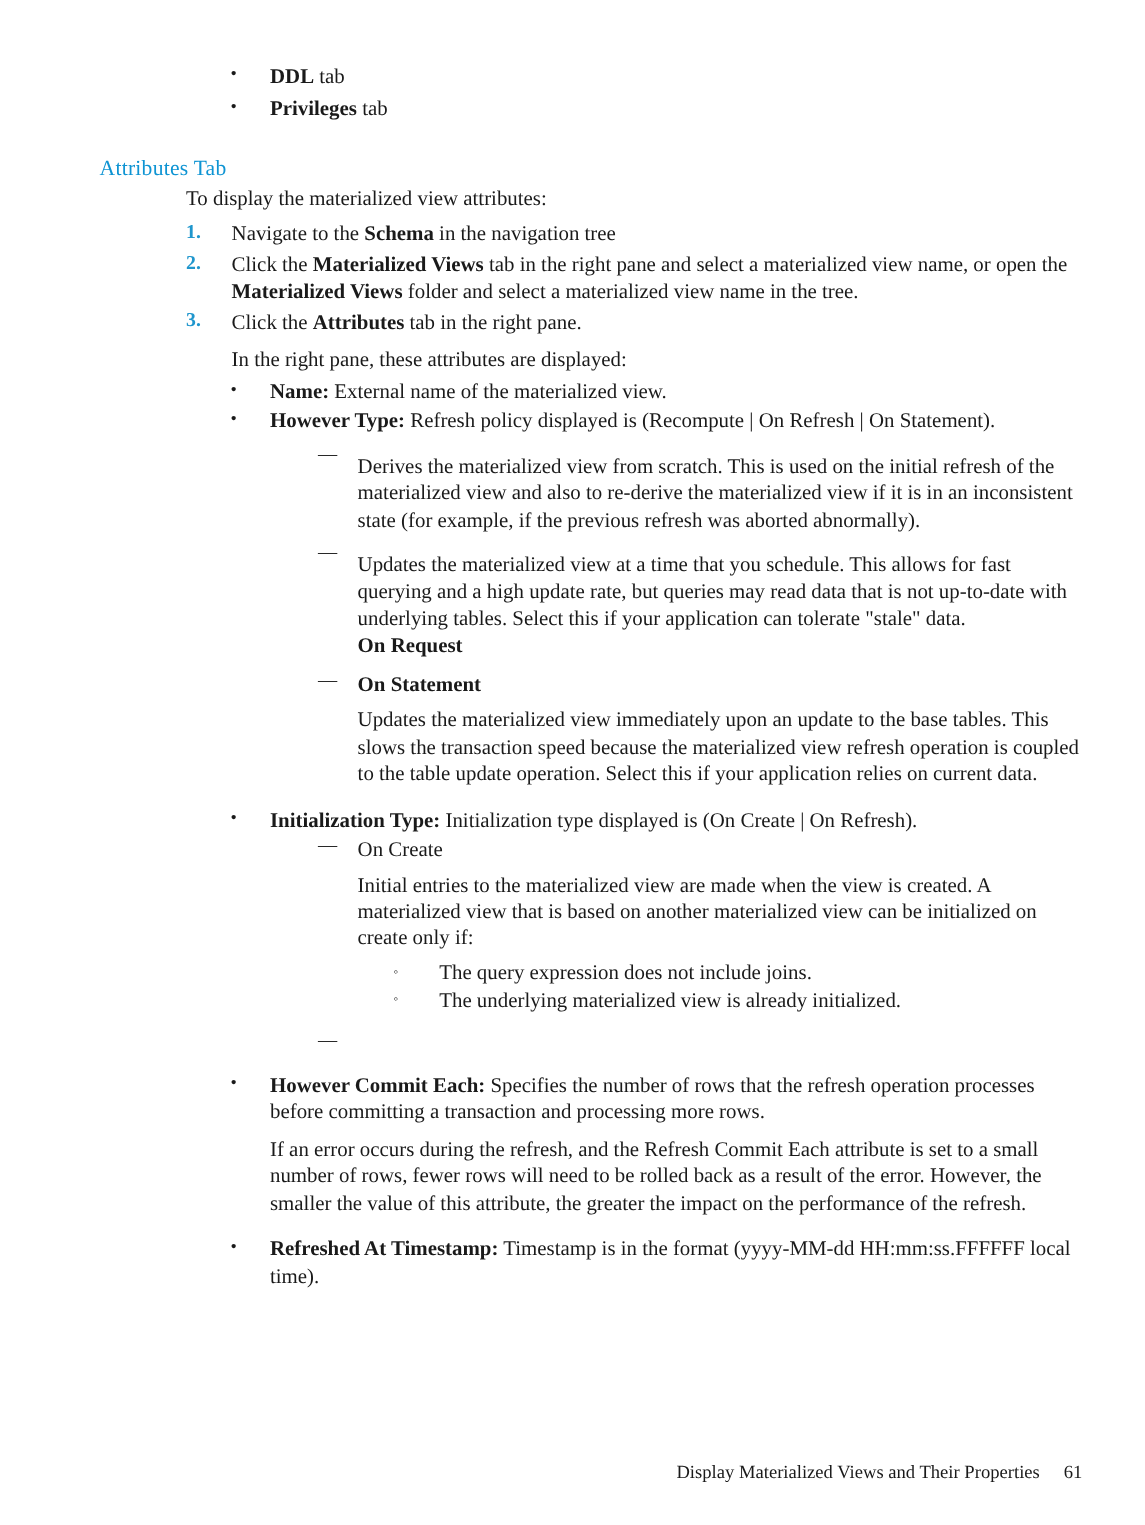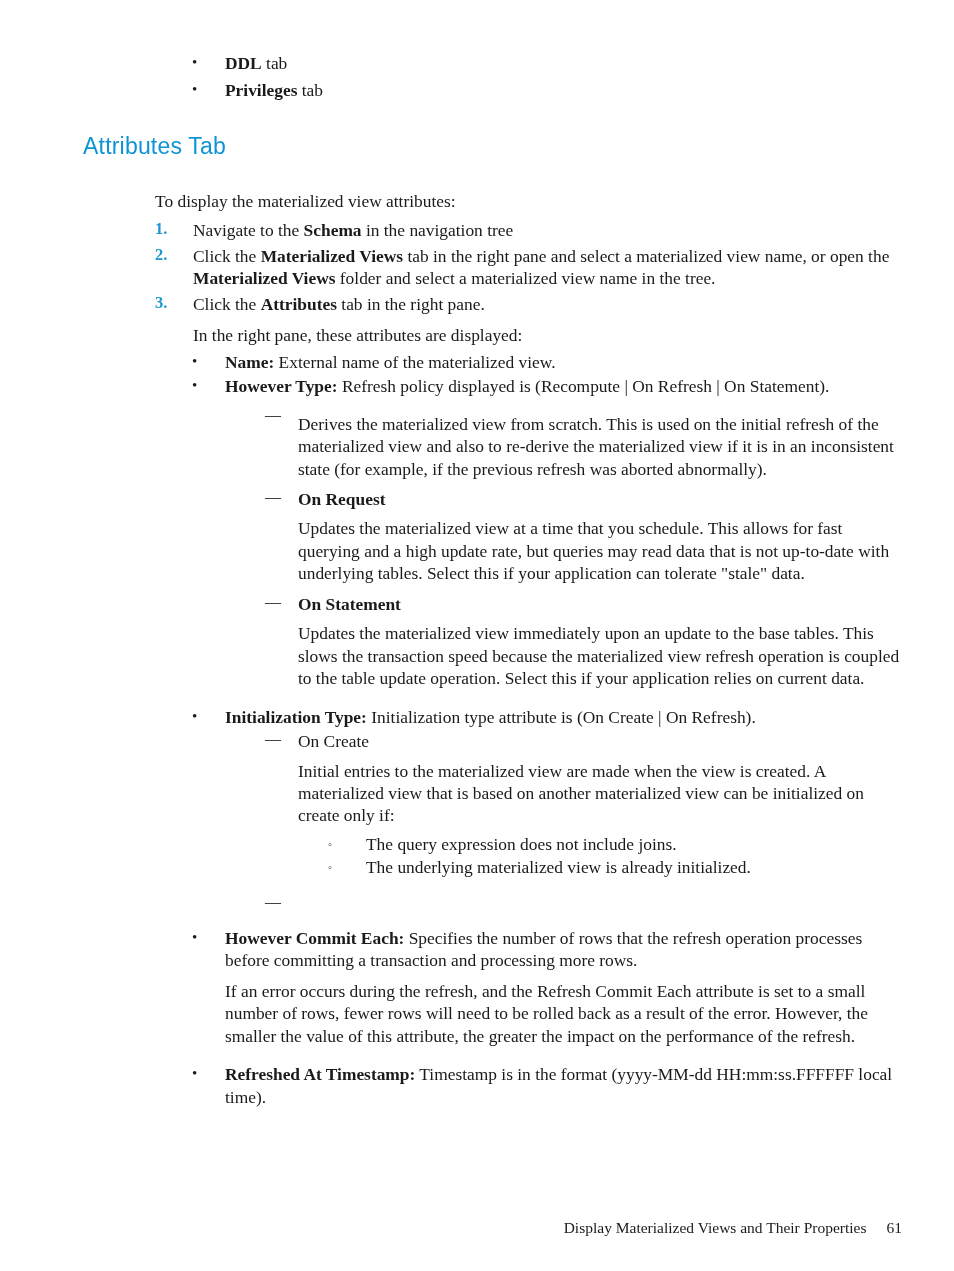--- a/index.html
+++ b/index.html
@@ -56,38 +56,37 @@
     width: 33px;
     font-size: 15px;
     line-height: 1.45;
   }
 
   
   #section-heading {
     position: absolute;
     left: 83px;
     top: 118px;
-    font-family: Liberation Sans, sans-serif;
-    font-size: 23px;
+    font-family: Liberation Serif, serif;
+    font-size: 18px;
     letter-spacing: 0.2px;
     color: #0e94d3;
     font-weight: 400;
   }
 
   
   #content {
     position: absolute;
     left: 155px;
     top: 154px;
     width: 748px;
   }
 
   .intro-line {
     margin-bottom: 7px;
-    margin-top: 36px;
   }
 
   
   .steps .row { margin-bottom: 3px; }
   .steps .marker {
     width: 38px;
     color: #1f96cd;
     font-weight: bold;
     font-size: 16.5px;
   }
@@ -216,39 +215,39 @@
           <div class="row lvl2">
             <span class="marker">—</span>
             <div class="row-body">
               <div class="txt dash-para">Derives the materialized view from scratch. This is used on the initial refresh of the materialized view and also to re-derive the materialized view if it is in an inconsistent state (for example, if the previous refresh was aborted abnormally).</div>
             </div>
           </div>
 
           <div class="row lvl2">
             <span class="marker">—</span>
             <div class="row-body">
+              <div class="txt dash-para">Updates the materialized view at a time that you schedule. This allows for fast querying and a high update rate, but queries may read data that is not up-to-date with underlying tables. Select this if your application can tolerate "stale" data.</div>
               <div class="txt dash-head b">On Request</div>
-              <div class="txt dash-para">Updates the materialized view at a time that you schedule. This allows for fast querying and a high update rate, but queries may read data that is not up-to-date with underlying tables. Select this if your application can tolerate "stale" data.</div>
             </div>
           </div>
 
           <div class="row lvl2">
             <span class="marker">—</span>
             <div class="row-body">
               <div class="txt dash-head b">On Statement</div>
               <div class="txt dash-para">Updates the materialized view immediately upon an update to the base tables. This slows the transaction speed because the materialized view refresh operation is coupled to the table update operation. Select this if your application relies on current data.</div>
             </div>
           </div>
         </div>
       </div>
 
       <div class="row gap-lg">
         <span class="marker">•</span>
         <div class="row-body">
-          <div class="txt"><b>Initialization Type:</b><span> Initialization type attribute is (On Create | On Refresh).</span></div>
+          <div class="txt"><b>Initialization Type:</b><span> Initialization type displayed is (On Create | On Refresh).</span></div>
 
           <div class="row lvl2 gap-sm" style="margin-top:2px;">
             <span class="marker">—</span>
             <div class="row-body">
               <div class="txt dash-head">On Create</div>
               <div class="txt dash-para">Initial entries to the materialized view are made when the view is created. A materialized view that is based on another materialized view can be initialized on create only if:</div>
               <div class="lvl3">
                 <div class="row">
                   <span class="marker">◦</span>
                   <span class="row-body txt">The query expression does not include joins.</span>

